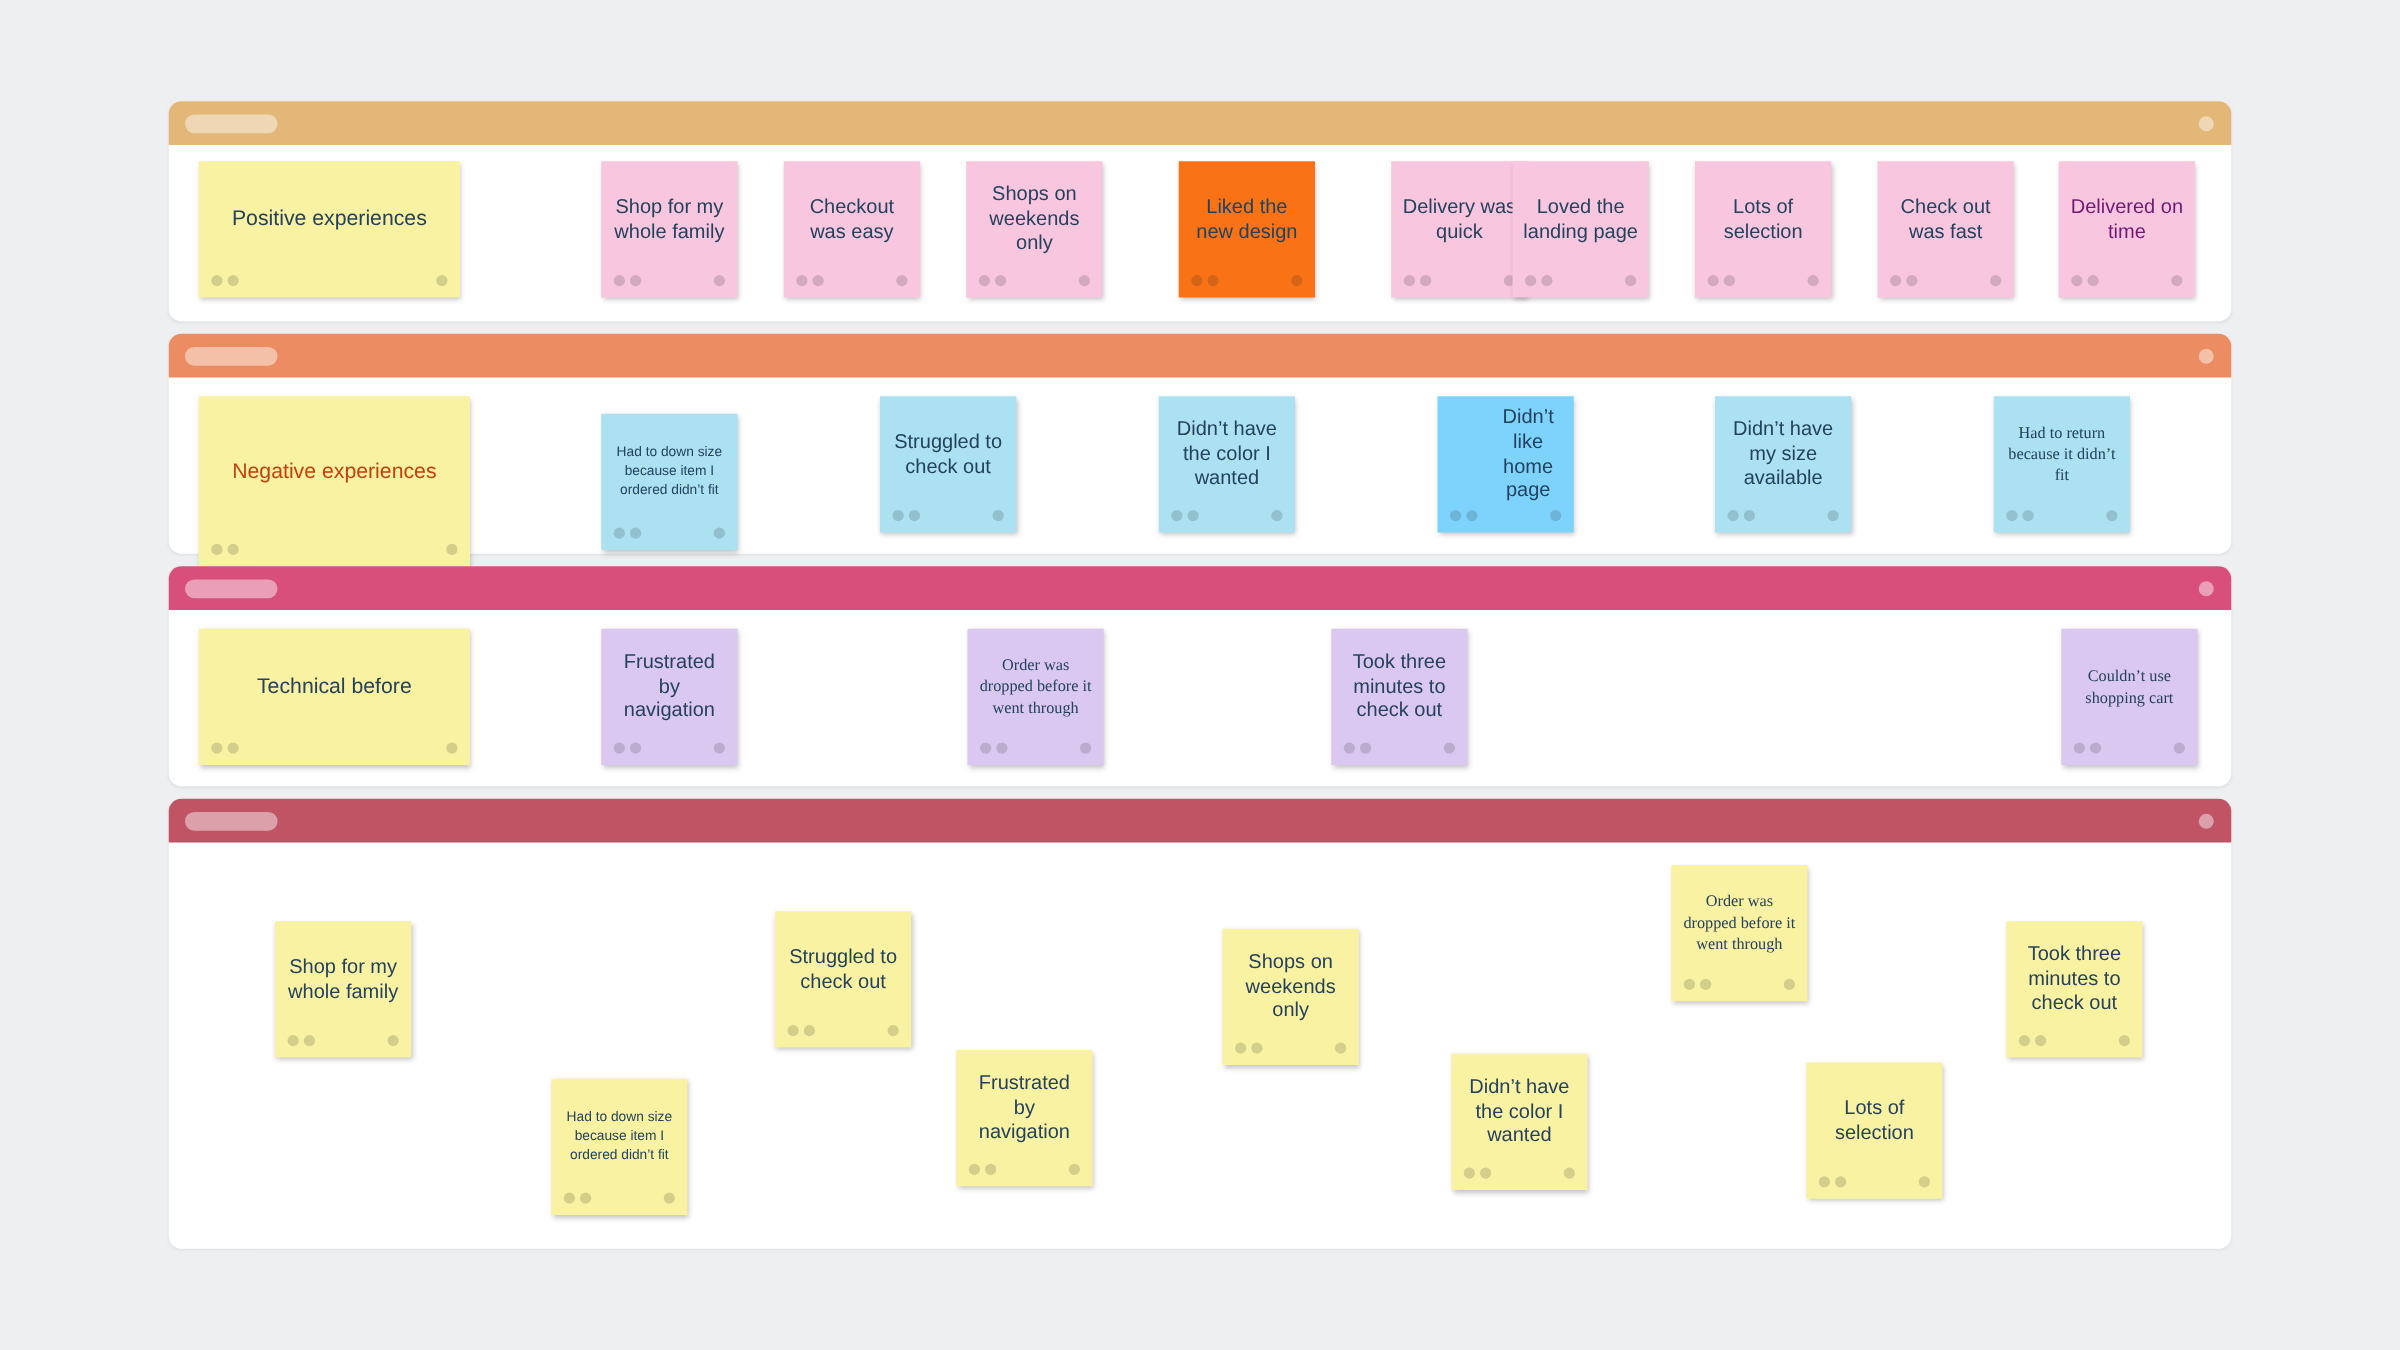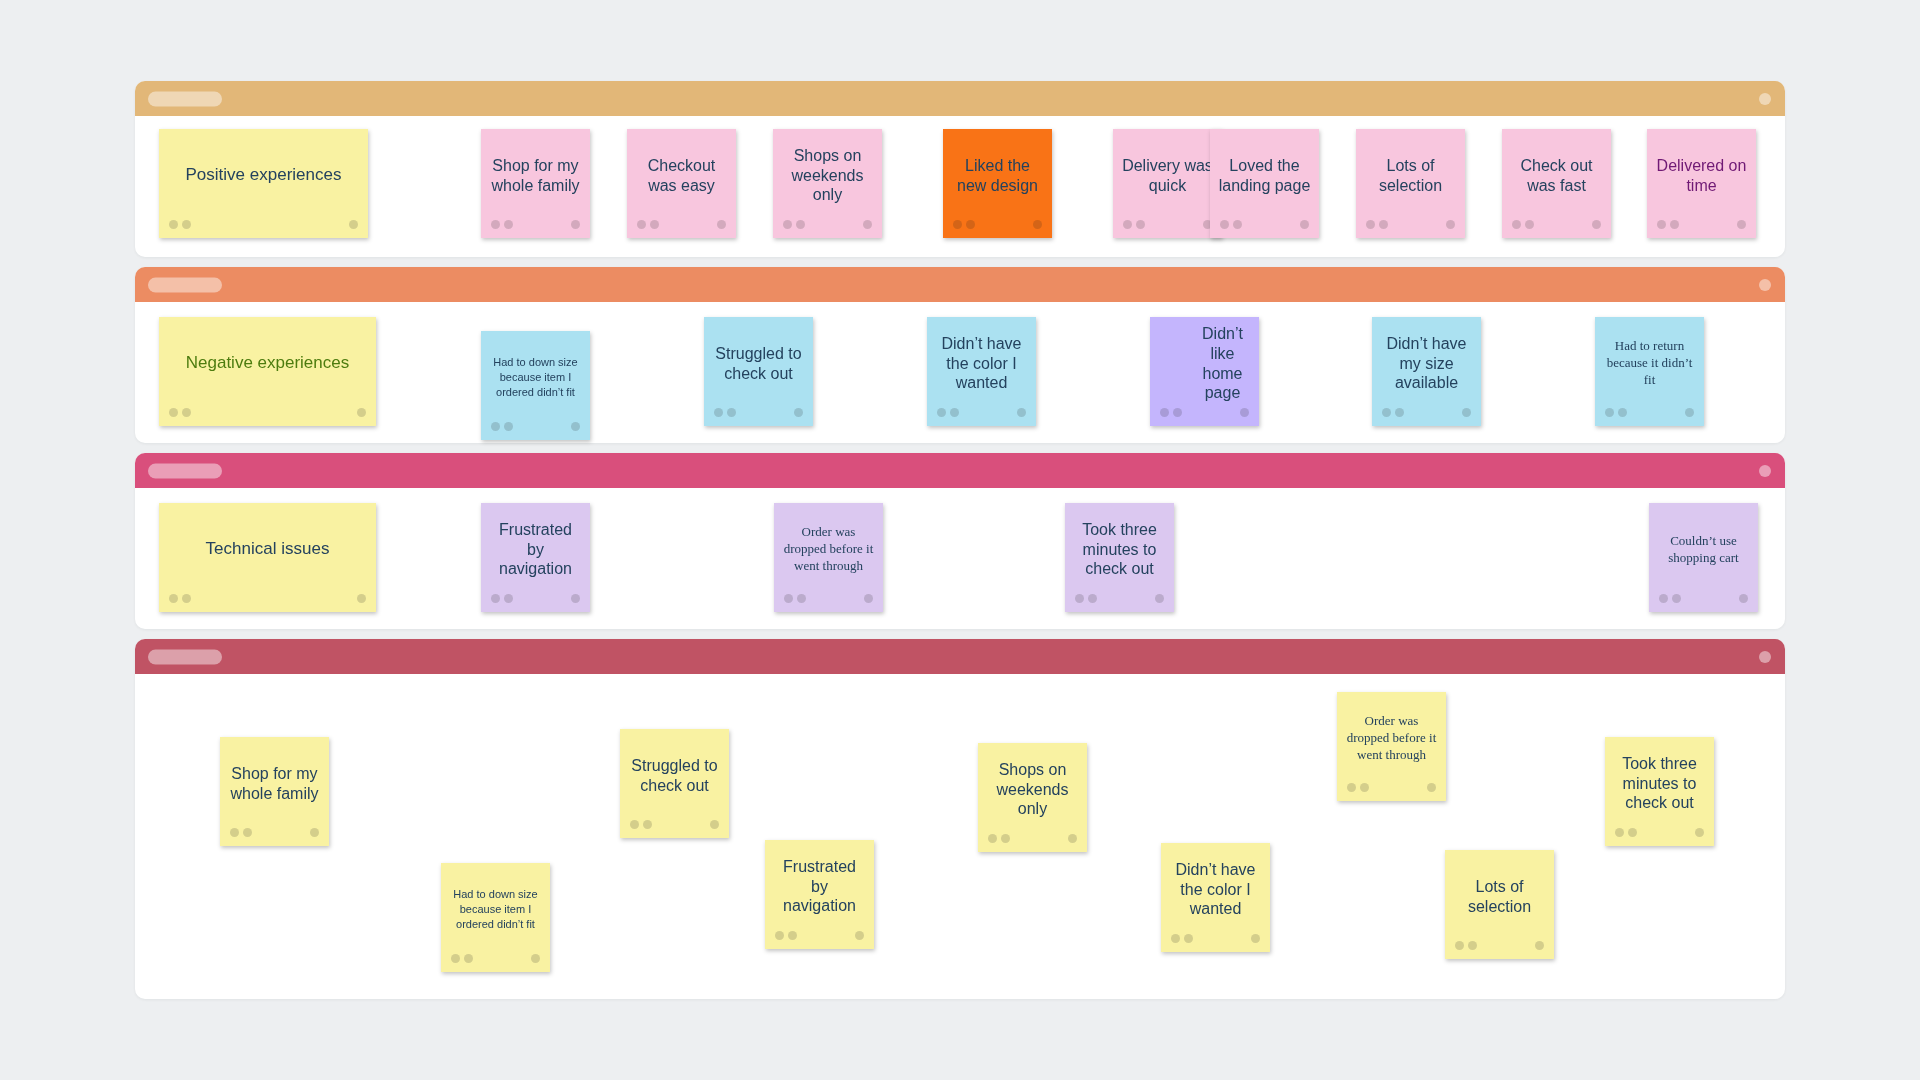--- a/index.html
+++ b/index.html
@@ -139,21 +139,21 @@
         <div class="note-dot d1"></div>
         <div class="note-dot d2"></div>
         <div class="note-dot d3"></div>
       </div>
     </div>
     <div class="section-panel" style="left: 135px; top: 267px; width: 1650px; height: 176px; background: rgb(255, 255, 255);">
       <div class="section-header" style="height: 35px; background: rgb(236, 140, 98);">
         <div class="header-pill"></div>
         <div class="header-dot"></div>
       </div>
-      <div class="note lg" style="left: 24px; top: 50px; background: rgb(249, 242, 162); color: #4d7c0f; width: 217px; height: 109px;">
+      <div class="note lg" style="left: 24px; top: 50px; background: rgb(249, 242, 162); color: #c2410c; width: 217px; height: 136px;">
         <div class="note-text">Negative experiences</div>
         <div class="note-dot d1"></div>
         <div class="note-dot d2"></div>
         <div class="note-dot d3"></div>
       </div>
       <div class="note xs" style="left: 346px; top: 50px; background: rgb(171, 225, 241); color: rgb(36, 66, 94);">
         <div class="note-text">Had to down size because item I ordered didn’t fit</div>
         <div class="note-dot d1"></div>
         <div class="note-dot d2"></div>
         <div class="note-dot d3"></div>
@@ -163,21 +163,21 @@
         <div class="note-dot d1"></div>
         <div class="note-dot d2"></div>
         <div class="note-dot d3"></div>
       </div>
       <div class="note" style="left: 792px; top: 50px; background: rgb(171, 225, 241); color: rgb(36, 66, 94);">
         <div class="note-text">Didn’t have the color I wanted</div>
         <div class="note-dot d1"></div>
         <div class="note-dot d2"></div>
         <div class="note-dot d3"></div>
       </div>
-      <div class="note" style="left: 1015px; top: 50px; background: #c4b5fd; color: rgb(36, 66, 94); padding-left: 44px;">
+      <div class="note" style="left: 1015px; top: 50px; background: #7dd3fc; color: rgb(36, 66, 94); padding-left: 44px;">
         <div class="note-text">Didn’t like home page</div>
         <div class="note-dot d1"></div>
         <div class="note-dot d2"></div>
         <div class="note-dot d3"></div>
       </div>
       <div class="note" style="left: 1237px; top: 50px; background: rgb(171, 225, 241); color: rgb(36, 66, 94);">
         <div class="note-text">Didn’t have my size available</div>
         <div class="note-dot d1"></div>
         <div class="note-dot d2"></div>
         <div class="note-dot d3"></div>
@@ -188,21 +188,21 @@
         <div class="note-dot d2"></div>
         <div class="note-dot d3"></div>
       </div>
     </div>
     <div class="section-panel" style="left: 135px; top: 453px; width: 1650px; height: 176px; background: rgb(255, 255, 255);">
       <div class="section-header" style="height: 35px; background: rgb(217, 79, 124);">
         <div class="header-pill"></div>
         <div class="header-dot"></div>
       </div>
       <div class="note lg" style="left: 24px; top: 50px; background: rgb(249, 242, 162); color: rgb(36, 66, 94); width: 217px; height: 109px;">
-        <div class="note-text">Technical issues</div>
+        <div class="note-text">Technical before</div>
         <div class="note-dot d1"></div>
         <div class="note-dot d2"></div>
         <div class="note-dot d3"></div>
       </div>
       <div class="note" style="left: 346px; top: 50px; background: rgb(219, 200, 240); color: rgb(36, 66, 94);">
         <div class="note-text">Frustrated by navigation</div>
         <div class="note-dot d1"></div>
         <div class="note-dot d2"></div>
         <div class="note-dot d3"></div>
       </div>

